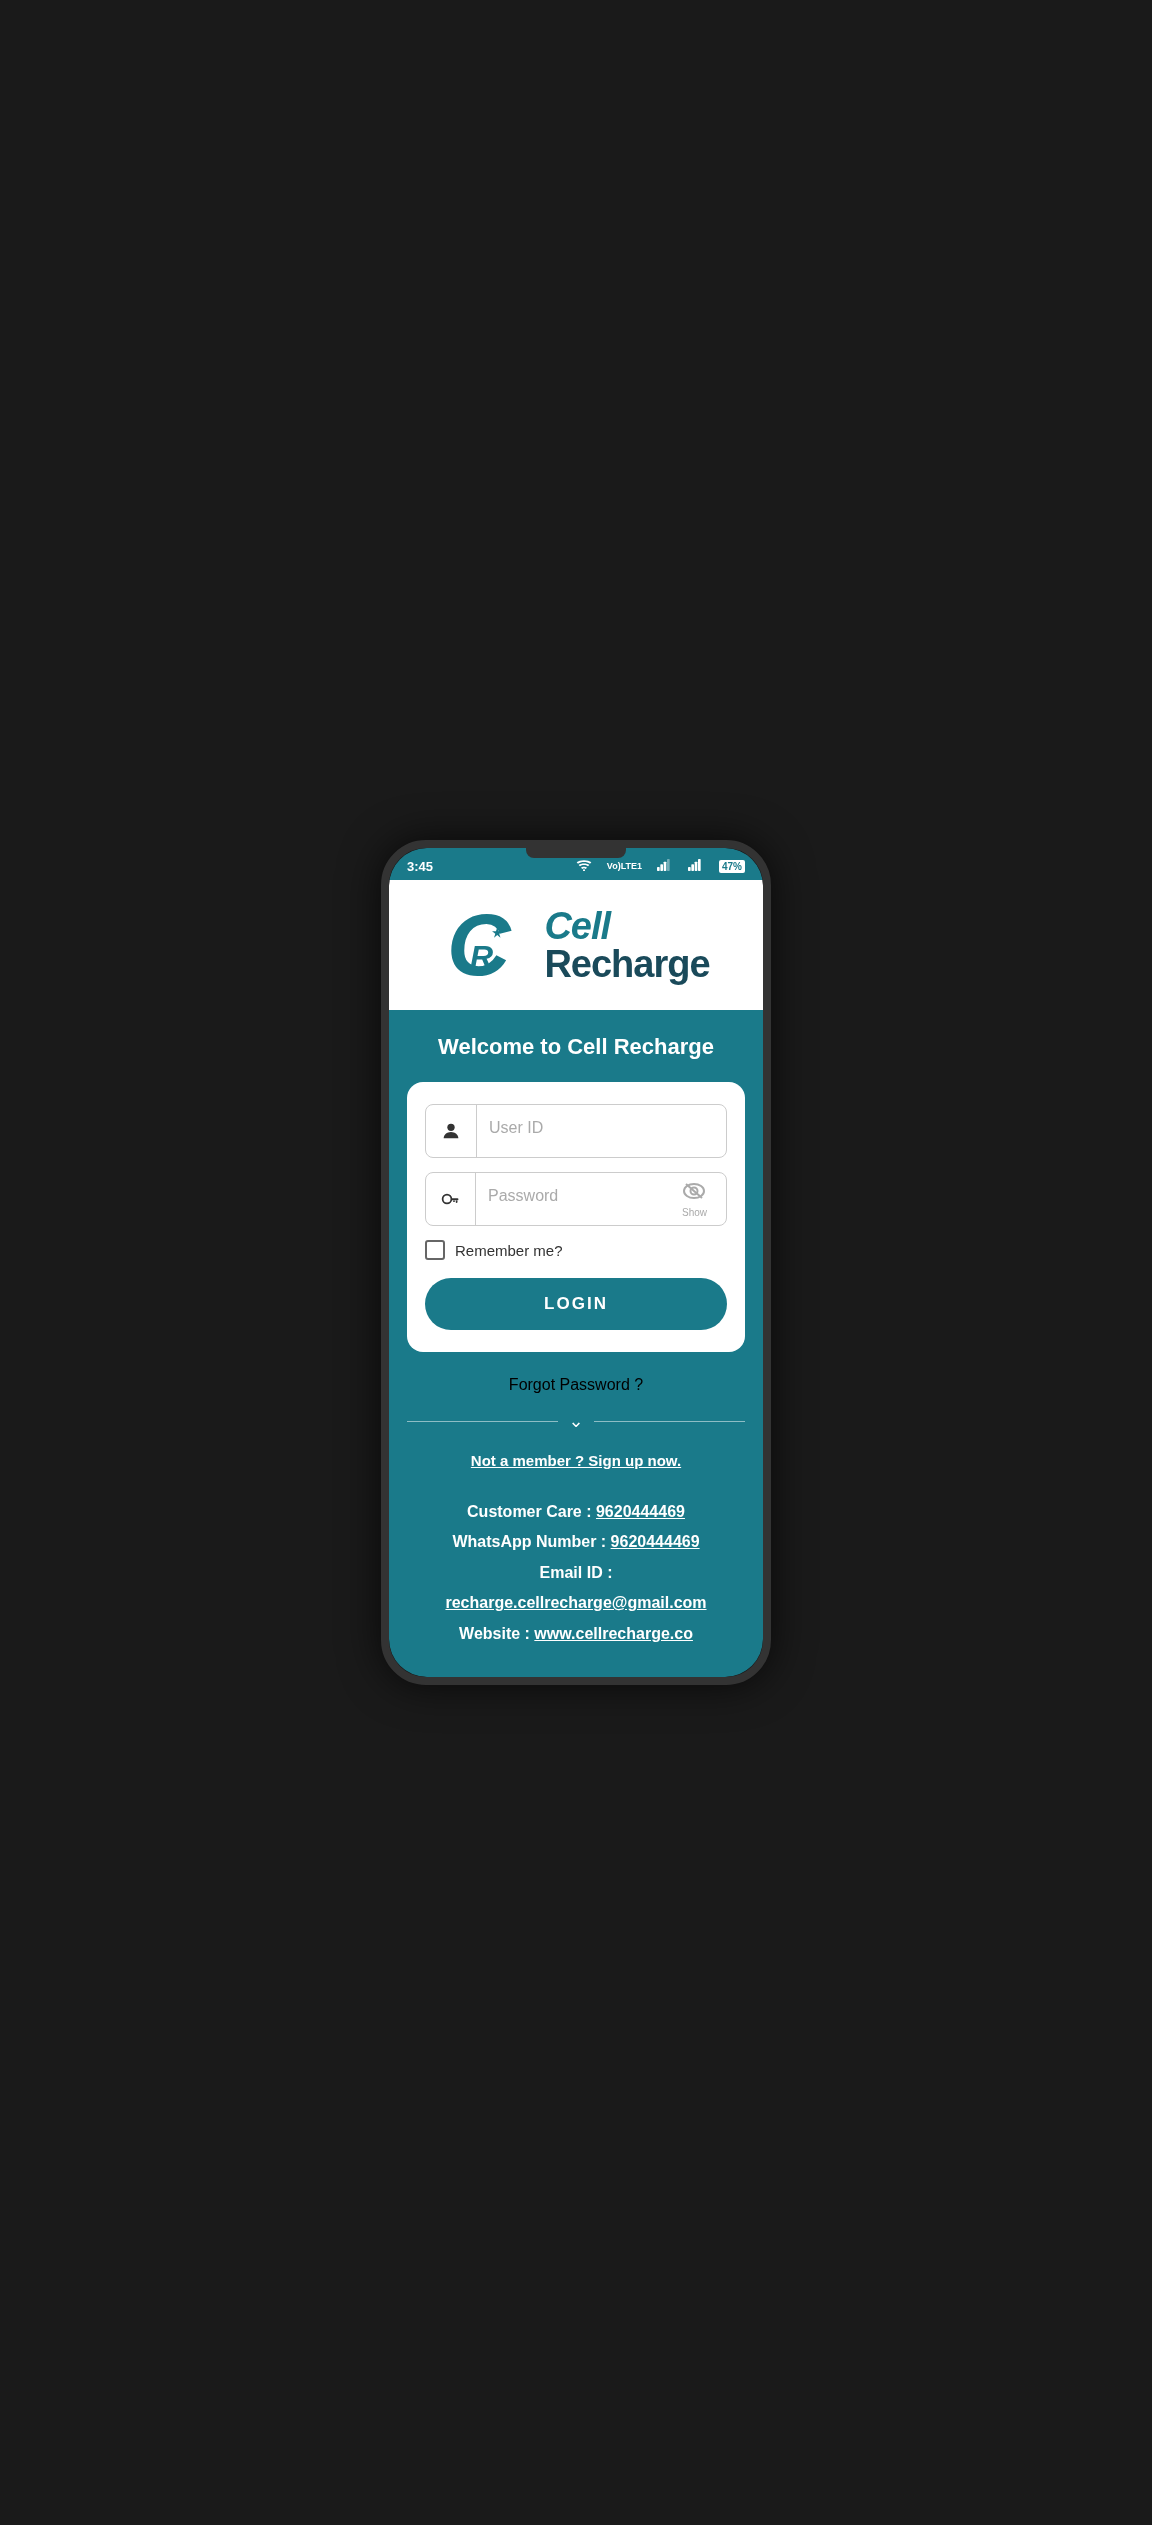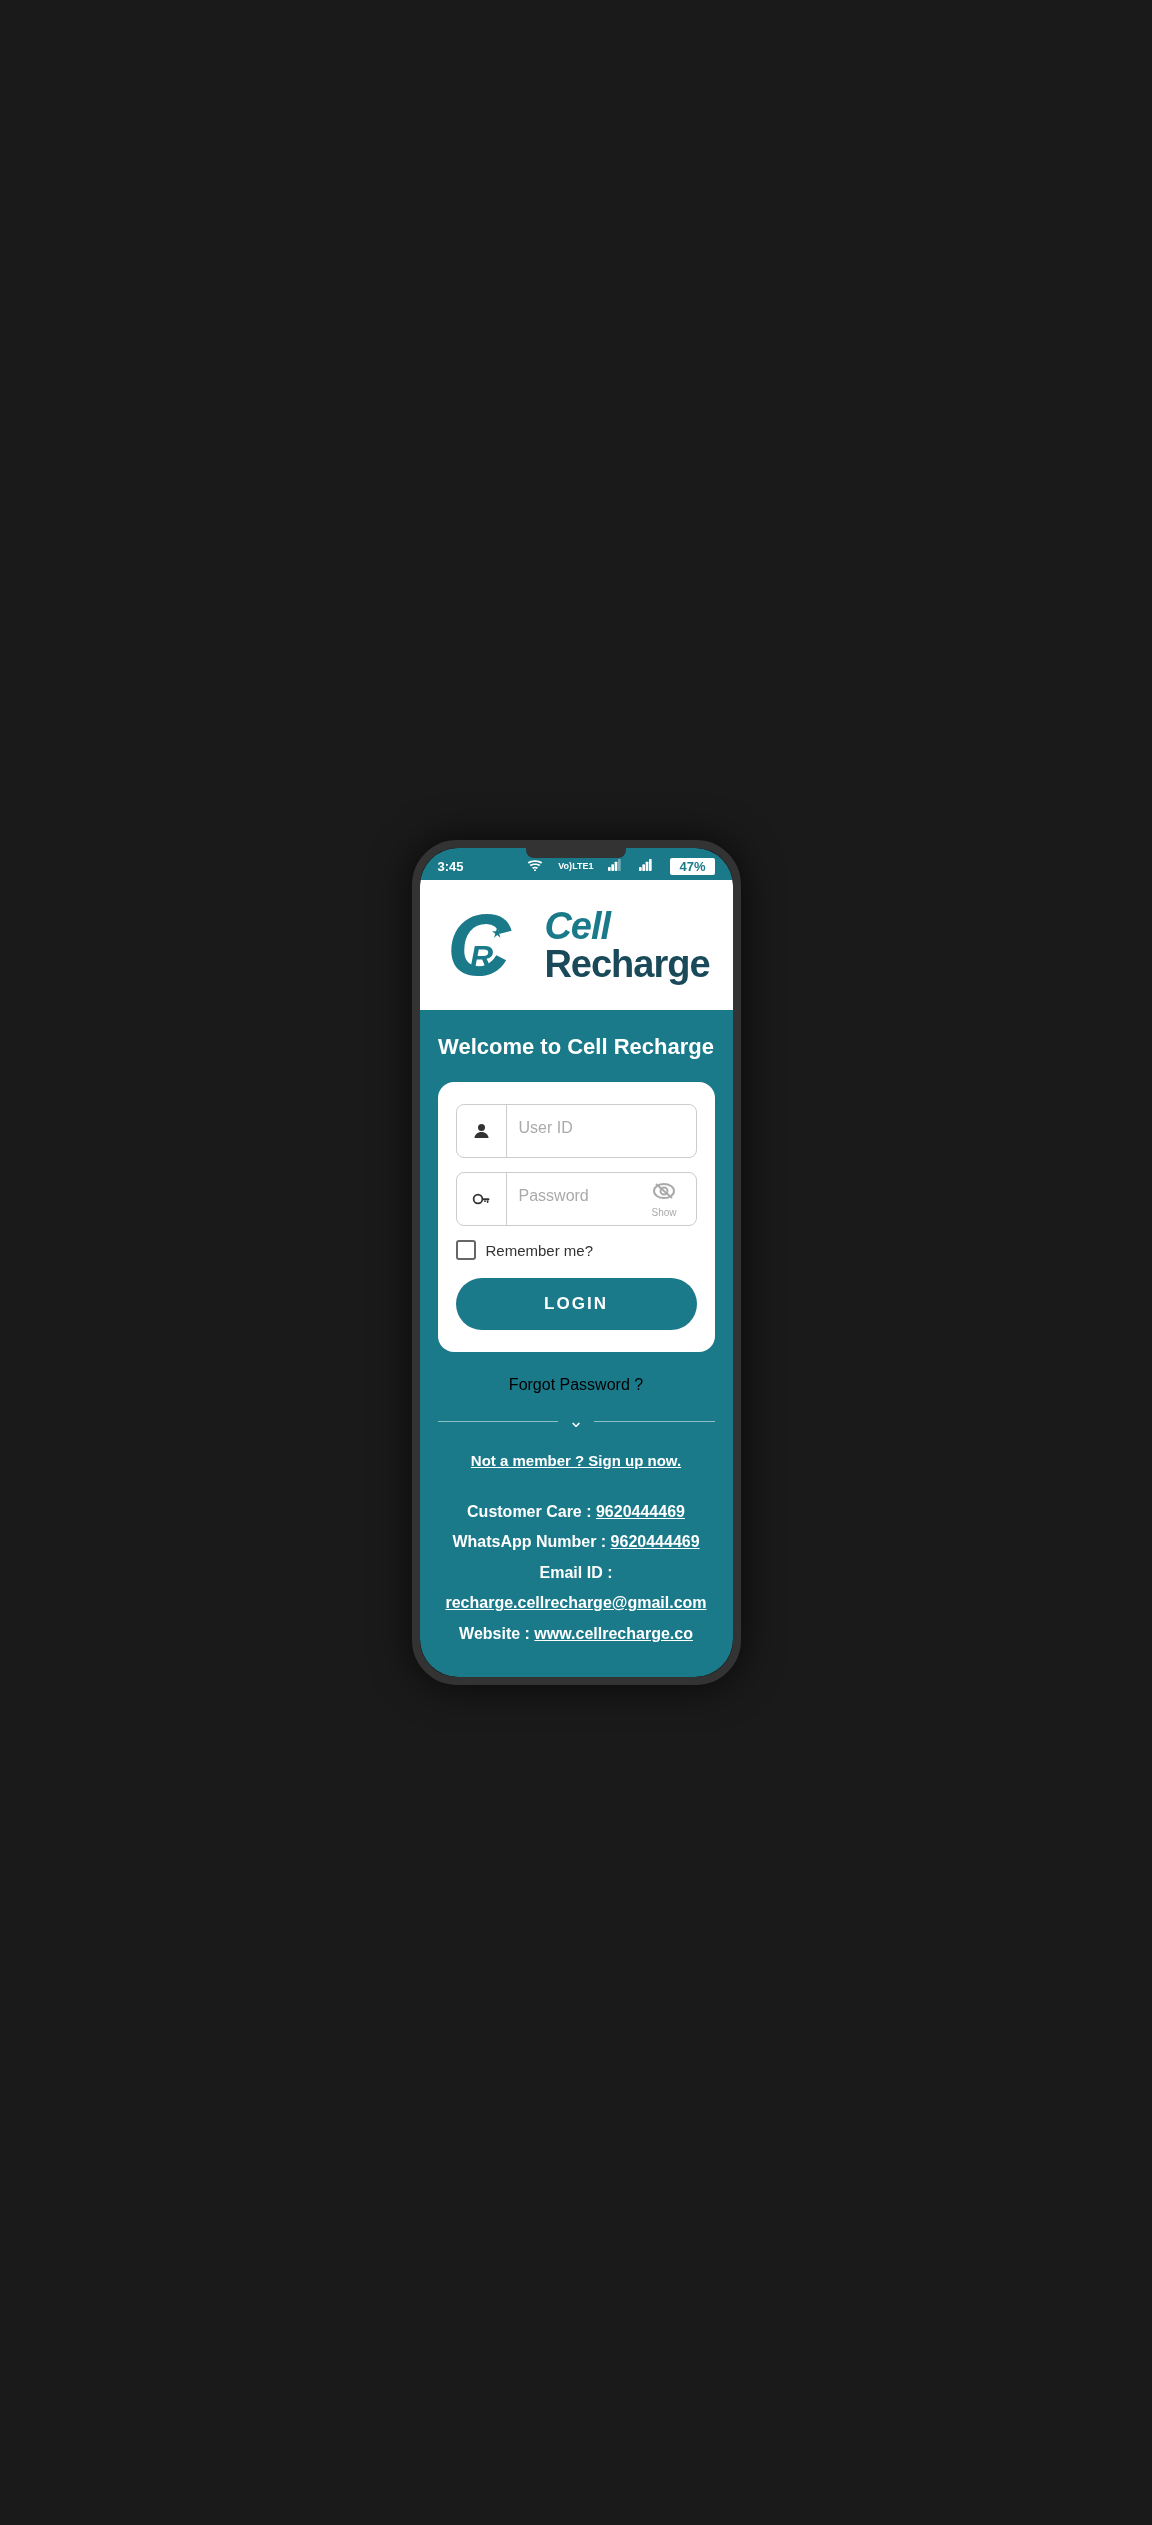--- a/index.html
+++ b/index.html
@@ -7,21 +7,21 @@
     body {
       background: #1a1a1a;
       display: flex;
       justify-content: center;
       align-items: center;
       min-height: 100vh;
       font-family: 'Arial', sans-serif;
     }
 
     .phone-frame {
-      width: 329px;
+      width: 390px;
       height: 845px;
       background: #1a1a1a;
       border-radius: 45px;
       border: 8px solid #333;
       overflow: hidden;
       position: relative;
       box-shadow: 0 0 40px rgba(0,0,0,0.7);
     }
 
     .phone-notch {
@@ -65,22 +65,22 @@
       display: flex;
       align-items: center;
       gap: 15px;
       color: white;
       font-size: 10px;
     }
     .status-icons .battery {
       background: white;
       color: #1a7a8a;
       border-radius: 2px;
-      padding: 1px 9px;
-      font-size: 13px;
+      padding: 1px 3px;
+      font-size: 10px;
       font-weight: bold;
       text-align: right;
     }
 
     
     .logo-area {
       background: white;
       padding: 20px 20px 20px;
       display: flex;
       align-items: center;

